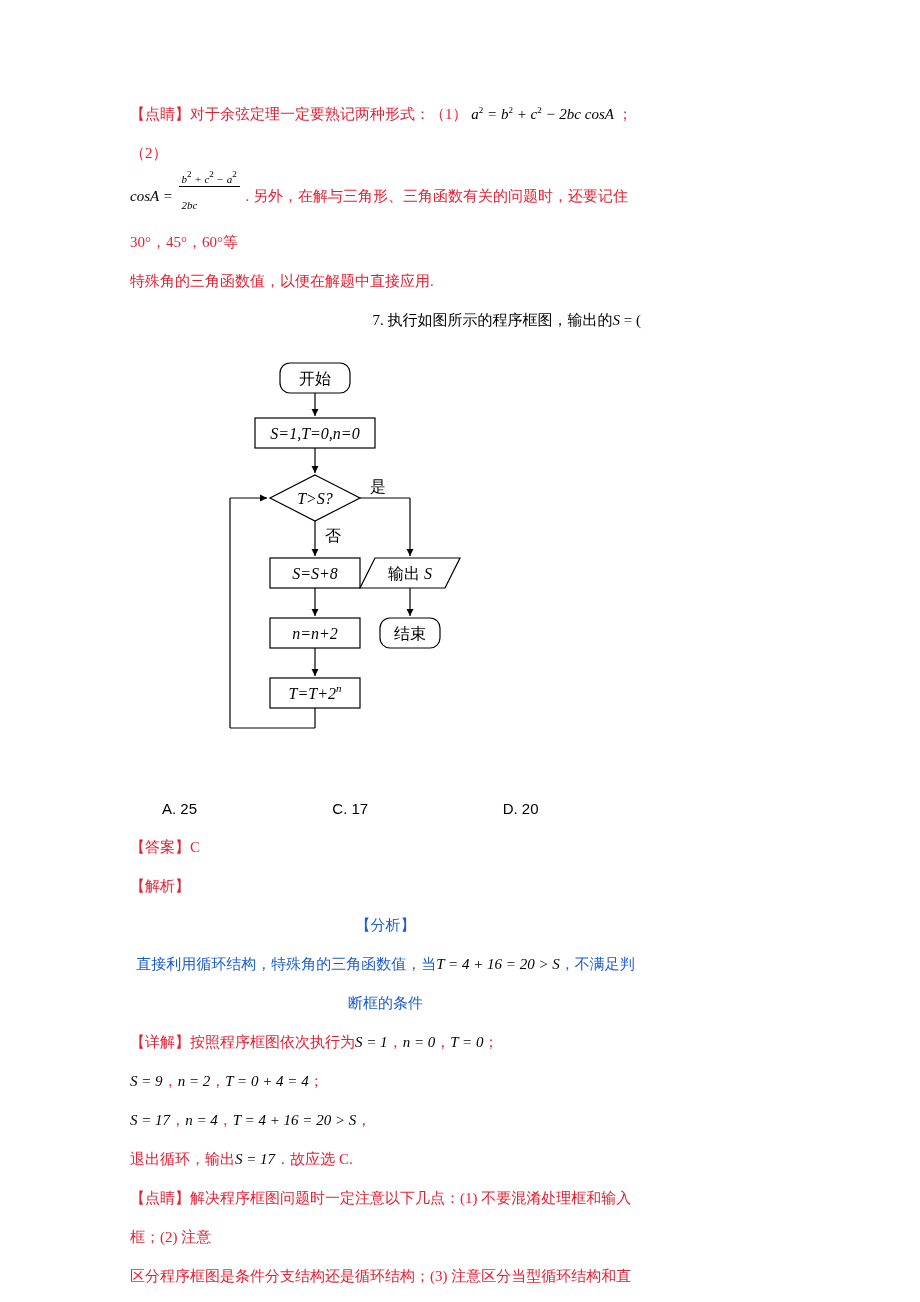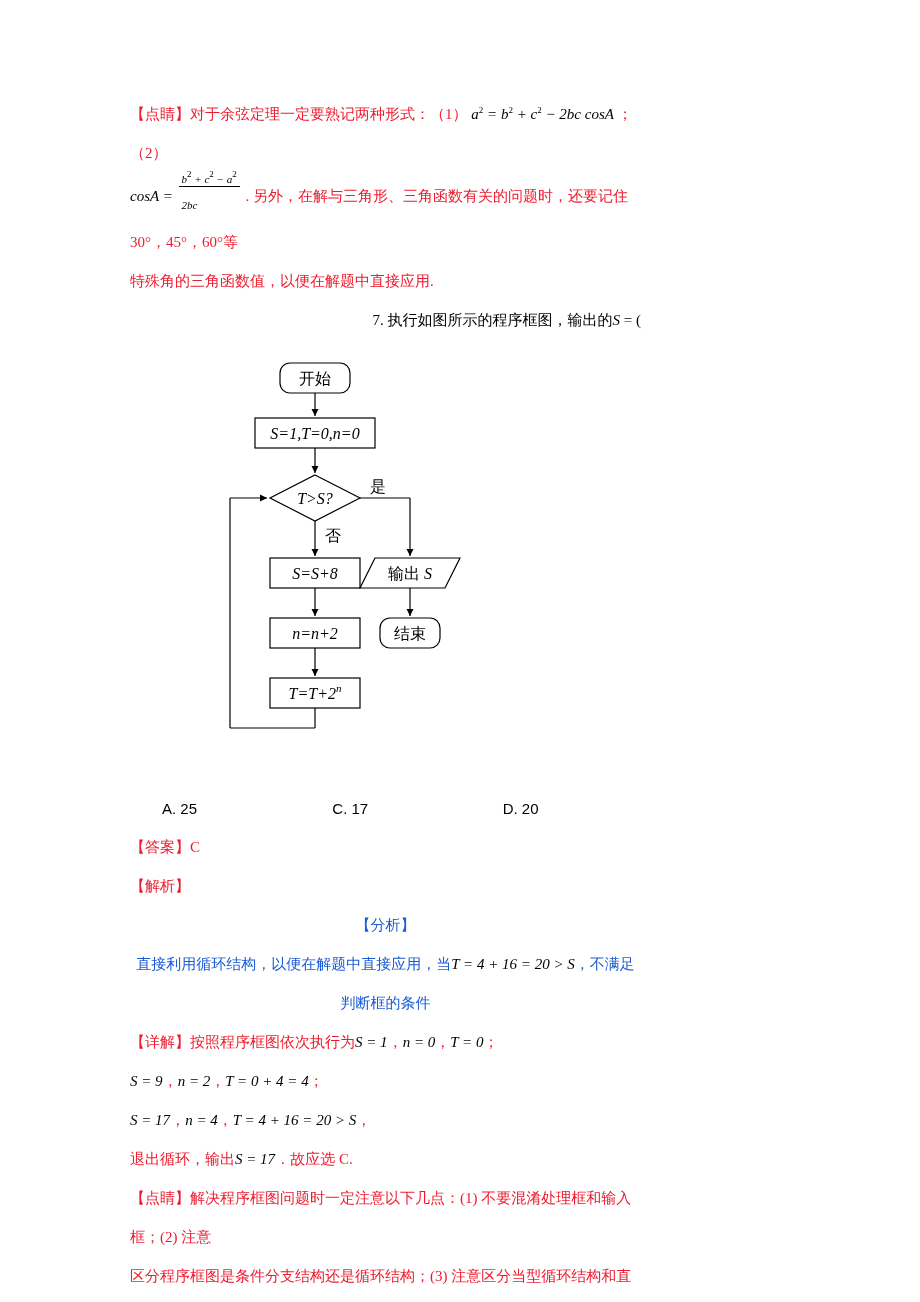--- a/index.html
+++ b/index.html
@@ -131,21 +131,21 @@
     <span>A.  25</span>
     <span>C.  17</span>
     <span>D.  20</span>
   </p>
 
   <p class="line red">【答案】C</p>
   <p class="line red">【解析】</p>
   <p class="line blue">【分析】</p>
 
   <p class="line blue">
-    <span>直接利用循环结构，以便在解题中直接应用，当</span><span class="formula black">T = 4 + 16 = 20 &gt; S</span><span>，不满足判断框的条件</span>
+    <span>直接利用循环结构，特殊角的三角函数值，当</span><span class="formula black">T = 4 + 16 = 20 &gt; S</span><span>，不满足判断框的条件</span>
   </p>
 
   <p class="line">
     <span class="red">【详解】按照程序框图依次执行为</span><span class="formula black">S = 1</span><span class="red">，</span><span class="formula black">n = 0</span><span class="red">，</span><span class="formula black">T = 0</span><span class="red">；</span>
   </p>
 
   <p class="line">
     <span class="formula black">S = 9</span><span class="red">，</span><span class="formula black">n = 2</span><span class="red">，</span><span class="formula black">T = 0 + 4 = 4</span><span class="red">；</span>
   </p>
 

